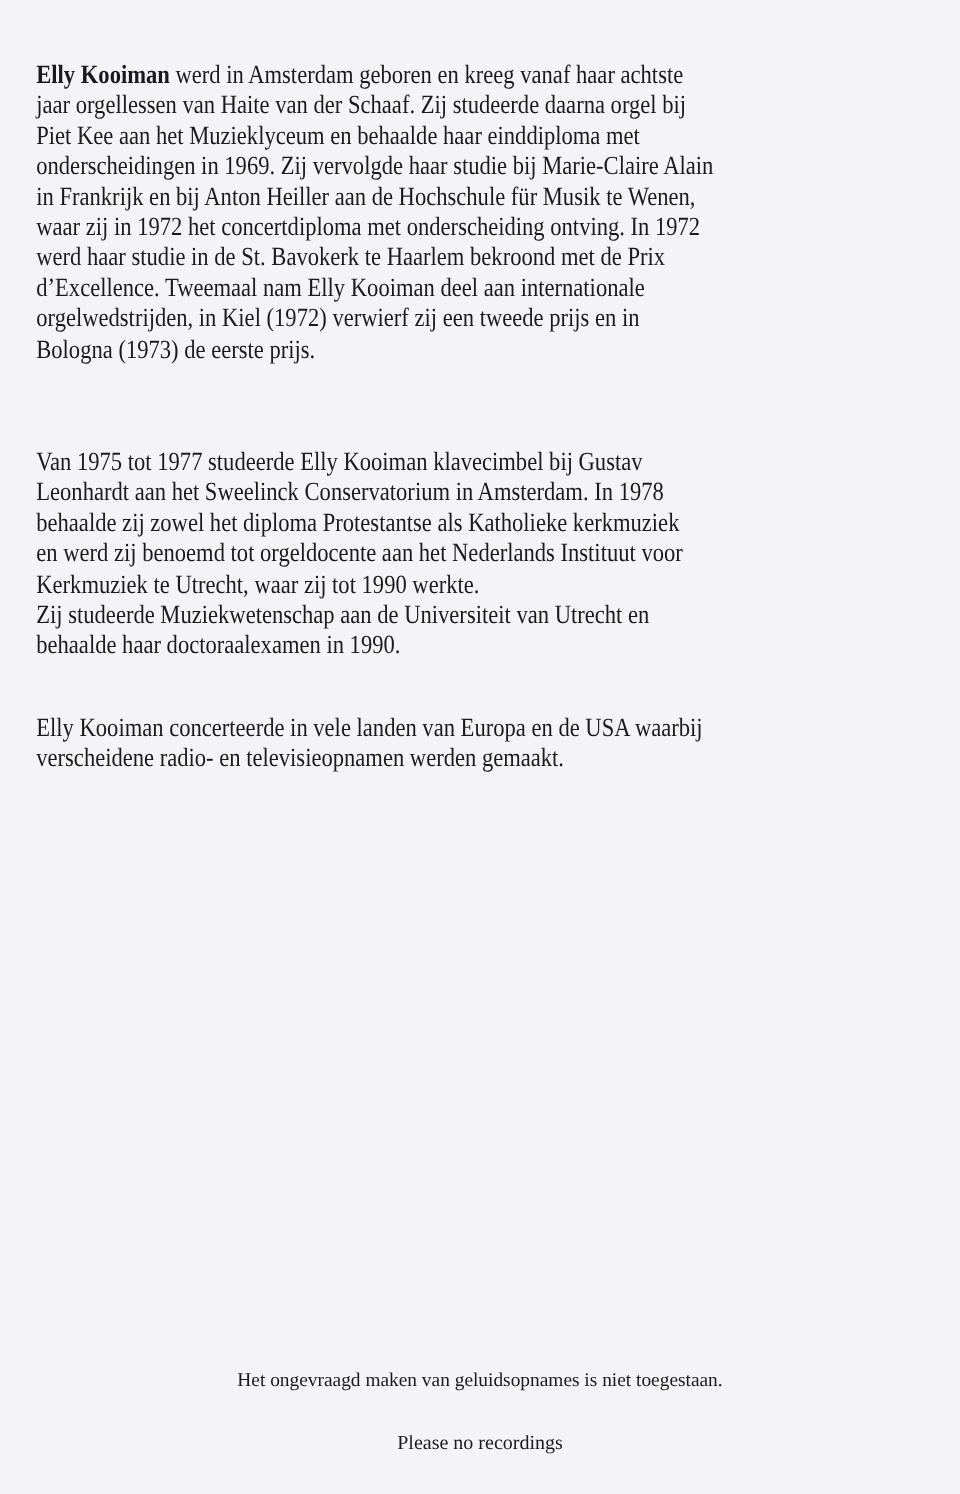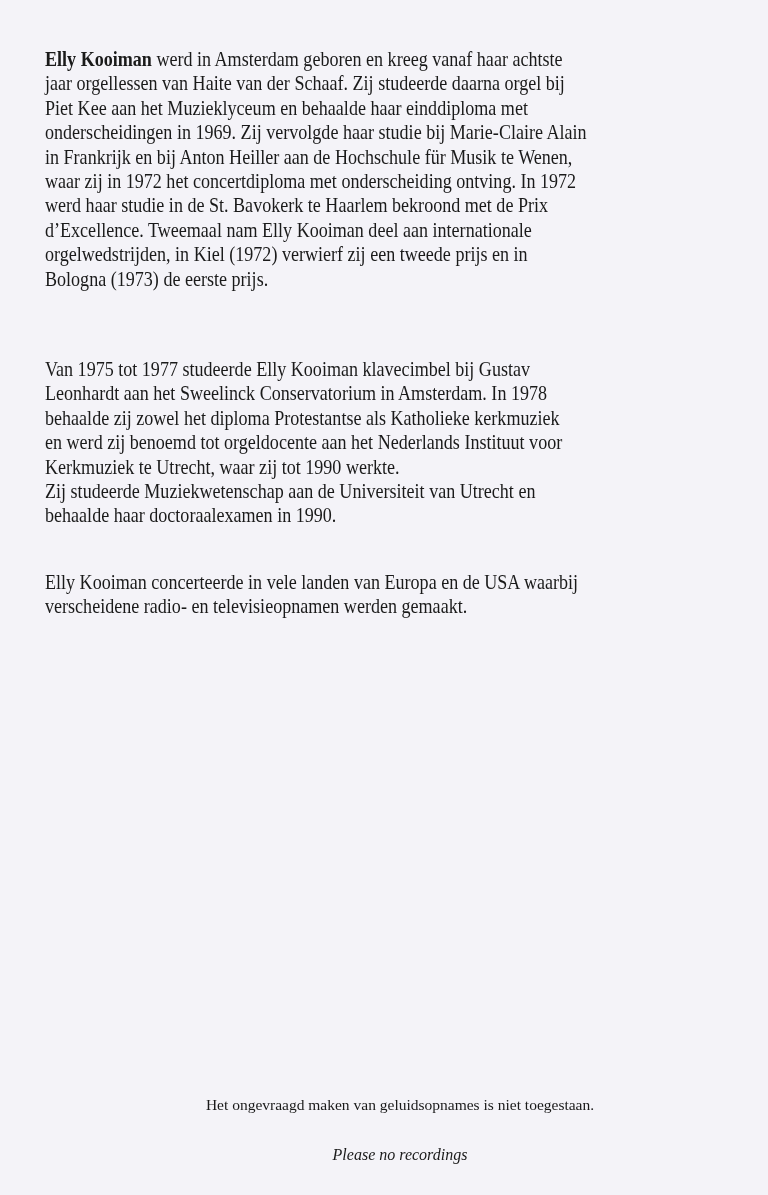--- a/index.html
+++ b/index.html
@@ -11,21 +11,21 @@
     height: 1195px;
     background: #f4f3f8;
     position: relative;
     overflow: hidden;
     font-family: "Liberation Serif", "DejaVu Serif", serif;
     color: #1a1a1a;
   }
   .page {
     position: absolute;
     left: 0; top: 0;
-    width: 624px; height: 1195px; margin-left: 16px;
+    width: 624px; height: 1195px;
   }
   .para {
     position: absolute;
     left: 29px;
     width: 740px;
   }
   .line {
     display: block;
     white-space: nowrap;
     font-size: 21px;
@@ -42,21 +42,21 @@
   #p3 { top: 570px; }
   .footer {
     position: absolute;
     left: 0;
     width: 768px;
     text-align: center;
     font-size: 15.5px;
     white-space: nowrap;
   }
   #footer-nl { top: 1096px; }
-  #footer-en { top: 1146px; font-style: italic; font-size: 16px; }
+  #footer-en { top: 1146px; font-size: 16px; }
 </style>
 </head>
 <body>
 
 <div class="page">
 
   <div class="para" id="p1">
     <span class="line"><b>Elly Kooiman</b><span> werd in Amsterdam geboren en kreeg vanaf haar achtste</span></span>
     <span class="line">jaar orgellessen van Haite van der Schaaf. Zij studeerde daarna orgel bij</span>
     <span class="line">Piet Kee aan het Muzieklyceum en behaalde haar einddiploma met</span>

